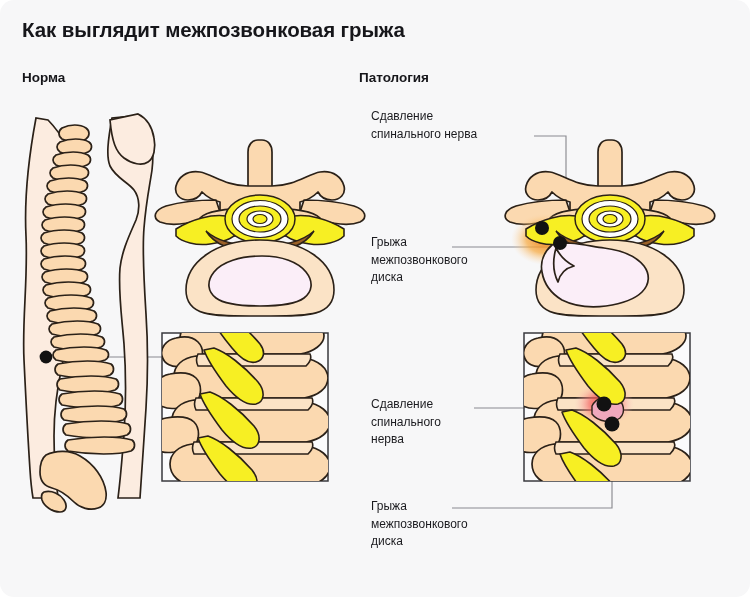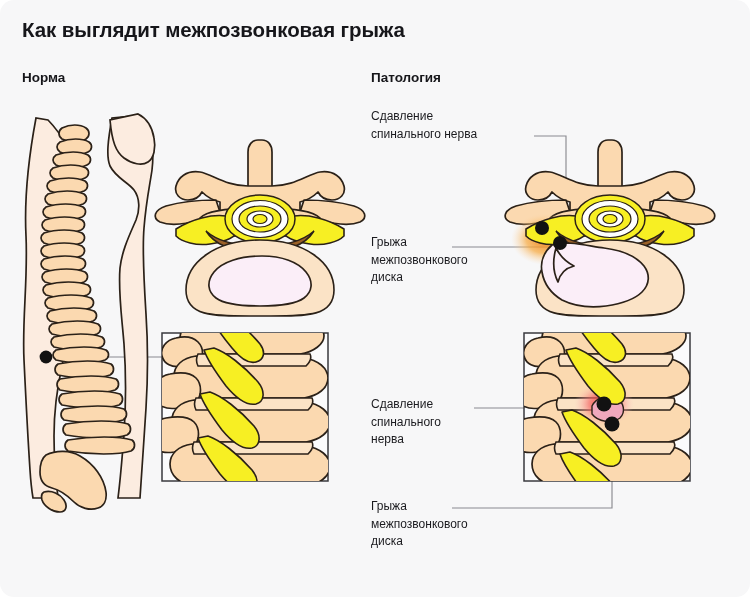--- a/index.html
+++ b/index.html
@@ -22,21 +22,21 @@
     font-size:20.5px;font-weight:700;color:#16161a;
     letter-spacing:-0.1px;
     white-space:nowrap;
   }
   .col-head{
     position:absolute;
     font-size:13.5px;font-weight:700;color:#16161a;
     white-space:nowrap;
   }
   .head-norm{left:22px;top:70px;}
-  .head-path{left:371px;top:70px;}
+  .head-path{left:359px;top:70px;}
 
   .callout{
     position:absolute;
     font-size:12px;line-height:1.47;color:#1b1b1f;
     font-weight:400;
     white-space:pre-line;
   }
   .c-nerve-top{left:371px;top:108px;}
   .c-herniation-top{left:371px;top:234px;}
   .c-nerve-bottom{left:371px;top:396px;}

